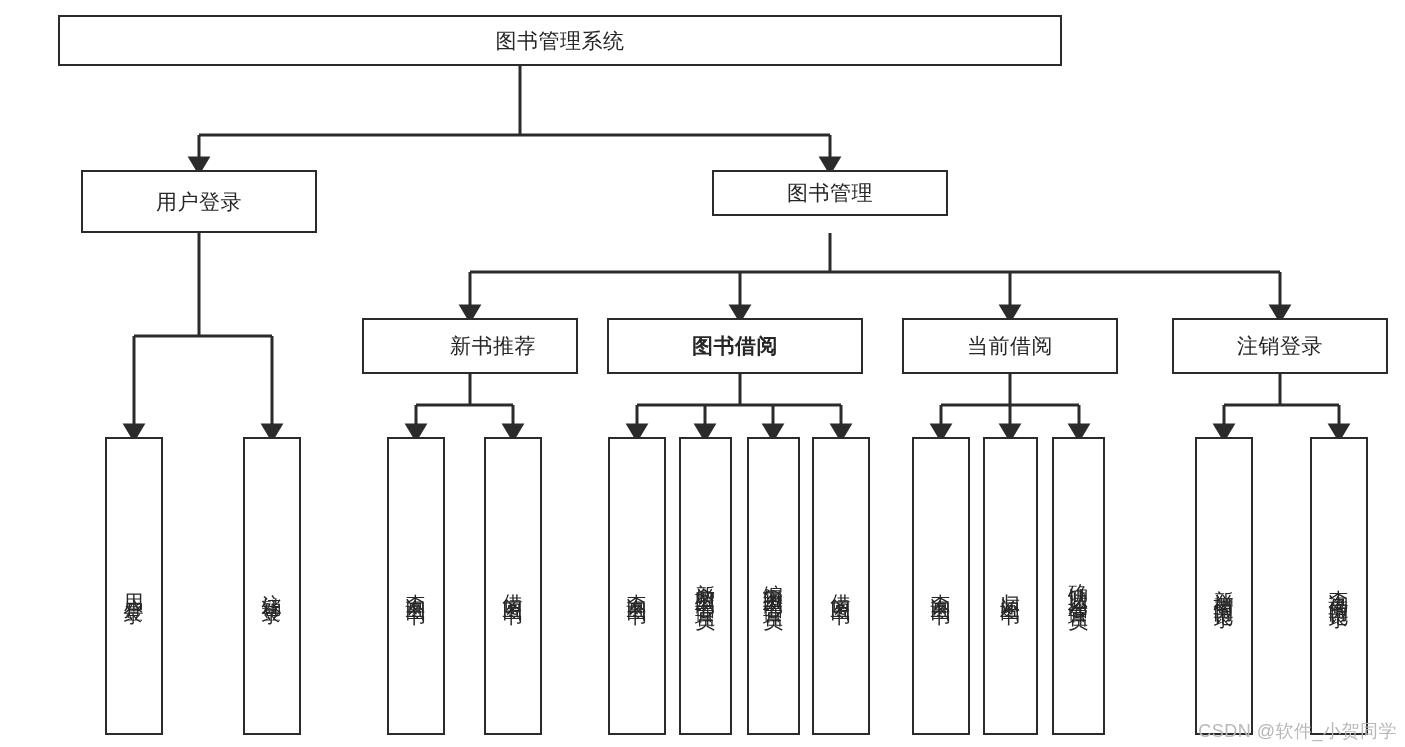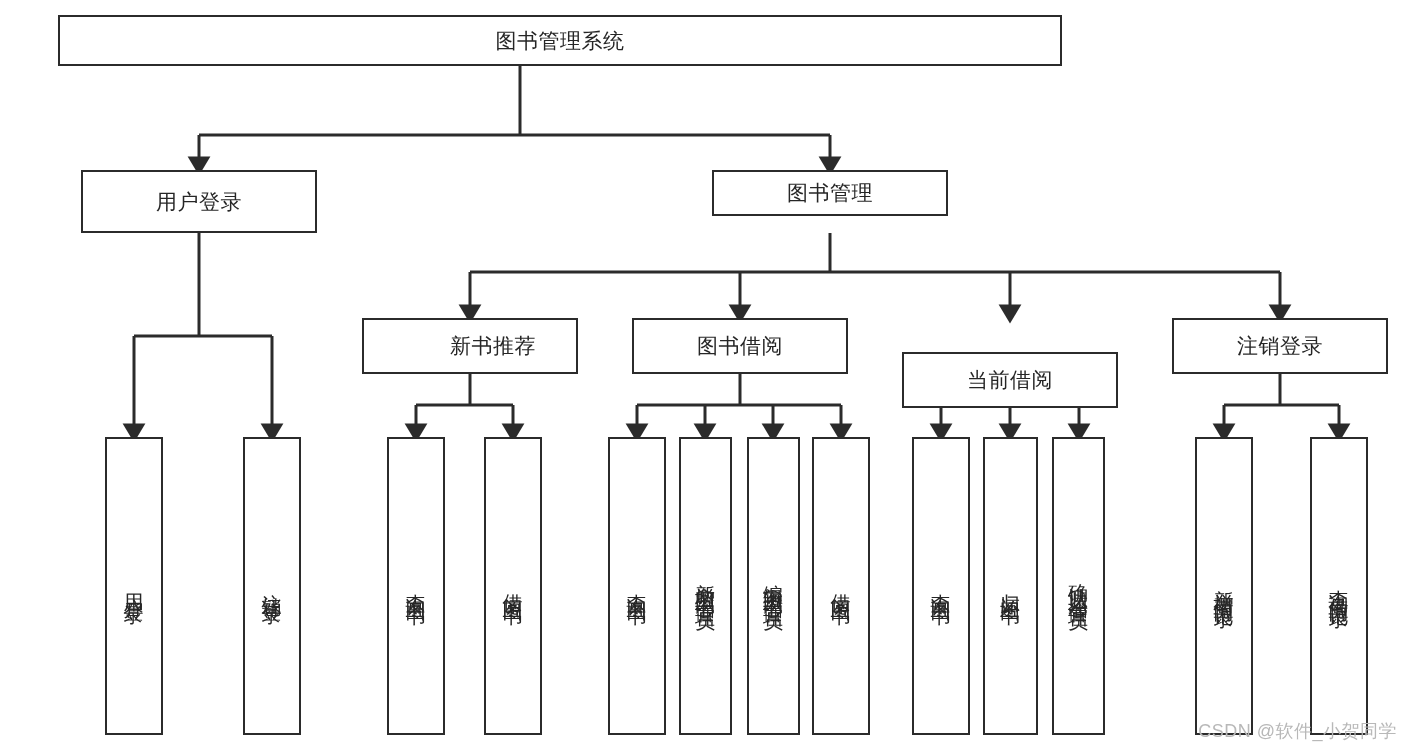--- a/index.html
+++ b/index.html
@@ -125,22 +125,22 @@
       <path d="M1339,405 L1339,433" marker-end="url(#arr)"></path>
     </g>
   </svg>
 
   <div class="node h root" style="left:18px; top:15px; width:1004px; height:51px;">图书管理系统</div>
 
   <div class="node h" style="left:81px; top:170px; width:236px; height:63px;">用户登录</div>
   <div class="node h" style="left:712px; top:170px; width:236px; height:46px;">图书管理</div>
 
   <div class="node h" style="left:362px; top:318px; width:216px; height:56px;padding-left:46px;">新书推荐</div>
-  <div class="node h" style="left:632px; top:318px; width:216px; height:56px;">图书借阅</div>
-  <div class="node h" style="left:902px; top:318px; width:216px; height:56px;margin-top:34px;">当前借阅</div>
+  <div class="node h" style="left:607px; top:318px; width:256px; height:56px;font-weight:bold;">图书借阅</div>
+  <div class="node h" style="left:902px; top:318px; width:216px; height:56px;">当前借阅</div>
   <div class="node h" style="left:1172px; top:318px; width:216px; height:56px;">注销登录</div>
 
   <div class="node v" style="left:105px; top:437px; width:58px; height:298px;">
     <span class="vtext">用户登录</span>
   </div>
   <div class="node v" style="left:243px; top:437px; width:58px; height:298px;">
     <span class="vtext">注销登录</span>
   </div>
 
   <div class="node v" style="left:387px; top:437px; width:58px; height:298px;">

